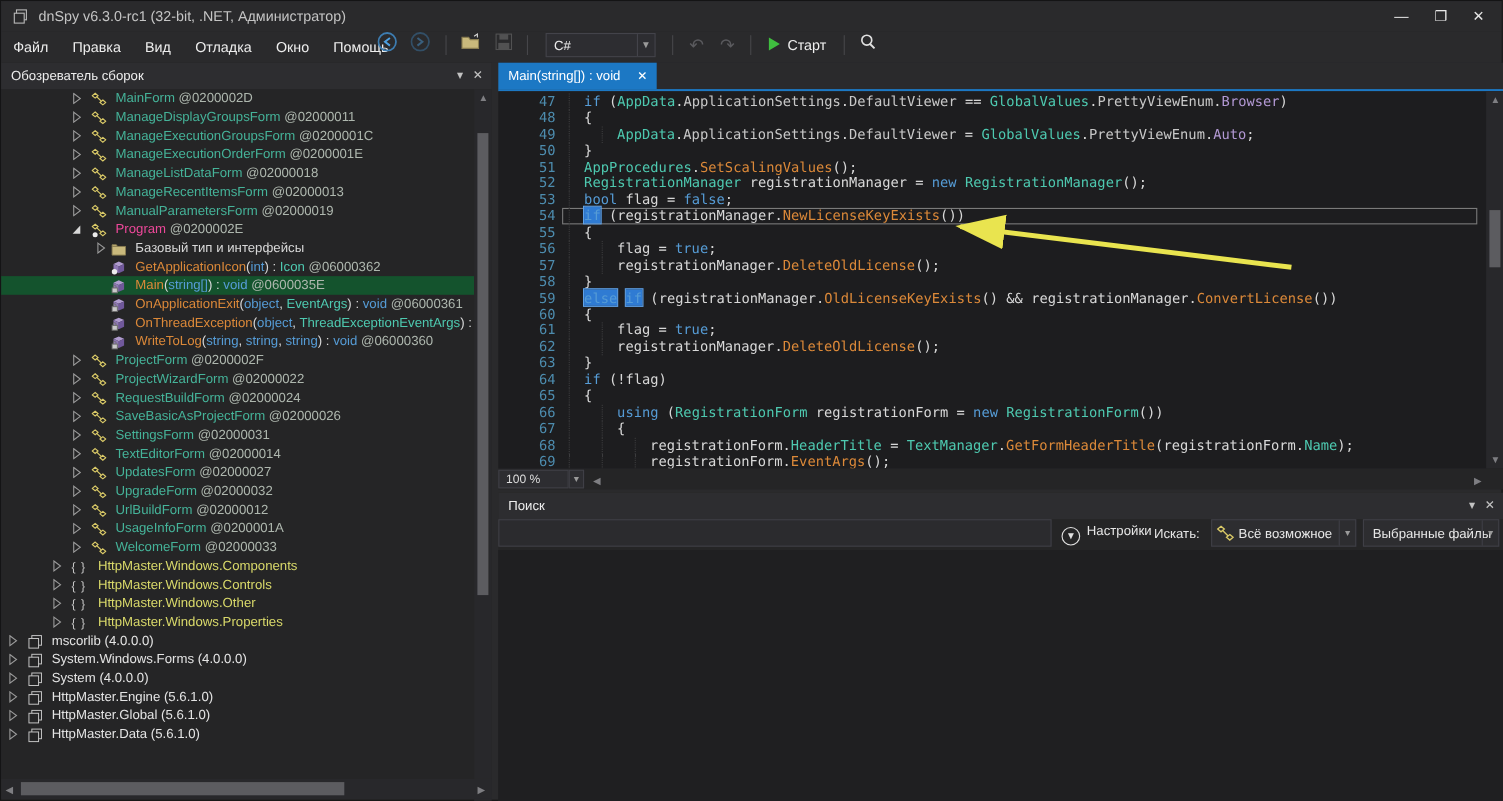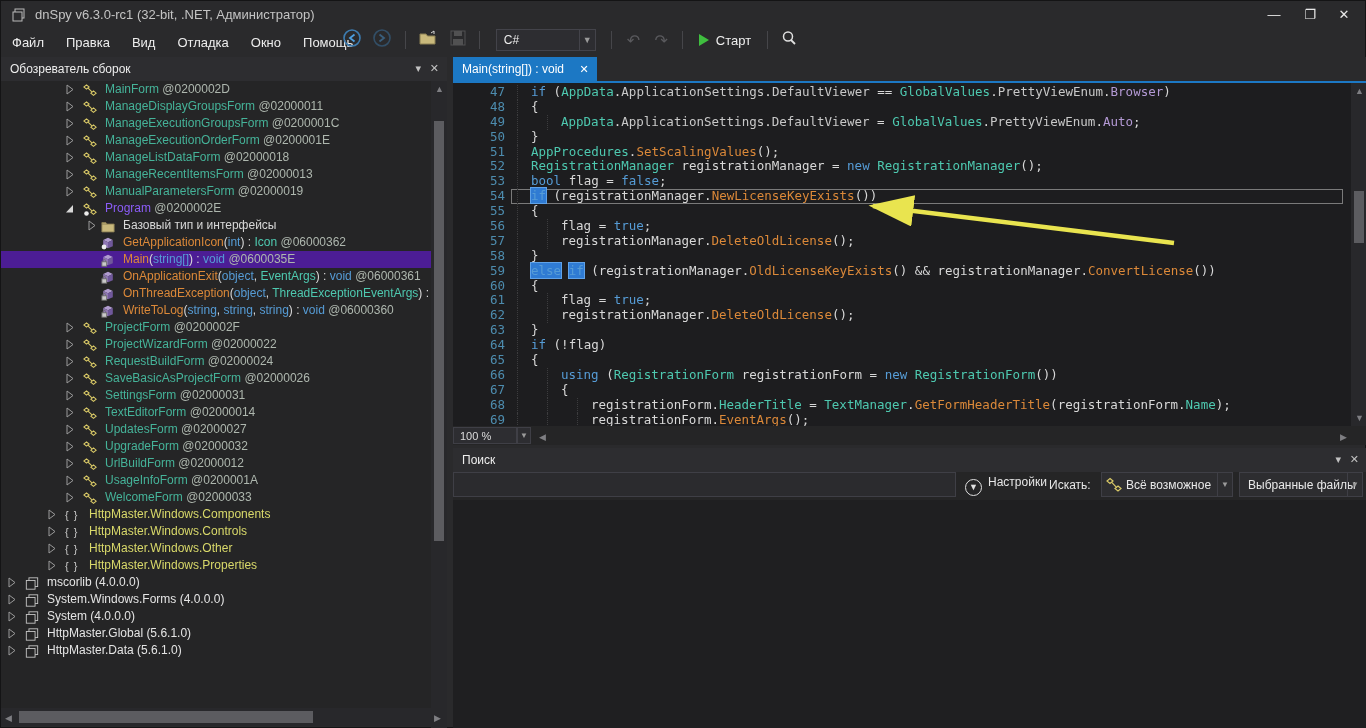--- a/index.html
+++ b/index.html
@@ -27,25 +27,25 @@
   #start { display:inline-block; vertical-align:middle; color:#EFEFEF; font-size:13px; margin:0 6px; }
   #start .tri { display:inline-block; width:0; height:0; border-left:10px solid #3FBE3F; border-top:6px solid transparent; border-bottom:6px solid transparent; margin-right:7px; vertical-align:-1px; }
 
   
   #leftpanel { position:absolute; left:0; top:56px; width:446px; height:666px; background:#252526; }
   .pheader { position:relative; height:24px; background:#2D2D30; color:#EDEDED; font-size:12px; }
   .pheader .ptitle { position:absolute; left:9px; top:5px; }
   .pheader .hbtn { position:absolute; top:5px; color:#C2C2C2; font-size:11px; }
   #tree { position:absolute; left:0; top:24px; width:430px; height:647px; overflow:hidden; }
   .trow { position:relative; height:17px; white-space:nowrap; font-size:12px; }
-  .trow.sel { background:#4c1d95; }
+  .trow.sel { background:#14532d; }
   .trow .exp, .trow .ticon, .trow .ttext { position:absolute; top:0; }
   .trow .exp { top:3px; } .trow .ticon { top:2px; }
   .trow .ttext { top:1px; }
-  .tk-cls { color:#45B399; } .tk-clsdim { color:#8b5cf6; } .tk-addr { color:#AEB7AE; }
+  .tk-cls { color:#45B399; } .tk-clsdim { color:#ec4899; } .tk-addr { color:#AEB7AE; }
   .tk-ns { color:#D9D96A; } .tk-asm { color:#E4E4E4; }
   .tk-kw { color:#569CD6; } .tk-ty { color:#4EC9B0; } .tk-m { color:#DC8939; }
   .tk-pl { color:#D8D8D8; } .tk-pr { color:#C8C8C8; } .tk-en { color:#B399D4; }
   
   #tree-vscroll { position:absolute; right:0; top:24px; width:16px; height:647px; background:#28282B; }
   #tree-hscroll { position:absolute; left:0; bottom:-3px; width:446px; height:18px; background:#28282B; }
   .sb-arrow { position:absolute; color:#7E7E82; font-size:9px; }
   .sb-thumb { position:absolute; background:#5C5C60; }
 
   
@@ -518,20 +518,30 @@
         </div>
         <div class="trow">
           <span class="exp" style="left: 6px;"><svg width="10" height="11" viewBox="0 0 10 11">
               <polygon points="2,1 8,5.5 2,10" fill="none" stroke="#9A9A9A"></polygon>
             </svg></span>
           <span class="ticon" style="left: 24px;"><svg width="14" height="15" viewBox="0 0 16 16">
               <rect x="4.5" y="1.5" width="10" height="10" fill="#252526" stroke="#C8C8C8"></rect>
               <rect x="1.5" y="4.5" width="10" height="10" fill="#252526" stroke="#C8C8C8"></rect>
             </svg></span>
           <span class="ttext" style="left: 46px;"><span class="tk-asm">System (4.0.0.0)</span></span>
+        </div>
+        <div class="trow">
+          <span class="exp" style="left: 6px;"><svg width="10" height="11" viewBox="0 0 10 11">
+              <polygon points="2,1 8,5.5 2,10" fill="none" stroke="#9A9A9A"></polygon>
+            </svg></span>
+          <span class="ticon" style="left: 24px;"><svg width="14" height="15" viewBox="0 0 16 16">
+              <rect x="4.5" y="1.5" width="10" height="10" fill="#252526" stroke="#C8C8C8"></rect>
+              <rect x="1.5" y="4.5" width="10" height="10" fill="#252526" stroke="#C8C8C8"></rect>
+            </svg></span>
+          <span class="ttext" style="left: 46px;"><span class="tk-asm">HttpMaster.Engine (5.6.1.0)</span></span>
         </div>
         <div class="trow">
           <span class="exp" style="left: 6px;"><svg width="10" height="11" viewBox="0 0 10 11">
               <polygon points="2,1 8,5.5 2,10" fill="none" stroke="#9A9A9A"></polygon>
             </svg></span>
           <span class="ticon" style="left: 24px;"><svg width="14" height="15" viewBox="0 0 16 16">
               <rect x="4.5" y="1.5" width="10" height="10" fill="#252526" stroke="#C8C8C8"></rect>
               <rect x="1.5" y="4.5" width="10" height="10" fill="#252526" stroke="#C8C8C8"></rect>
             </svg></span>
           <span class="ttext" style="left: 46px;"><span class="tk-asm">HttpMaster.Global (5.6.1.0)</span></span>

